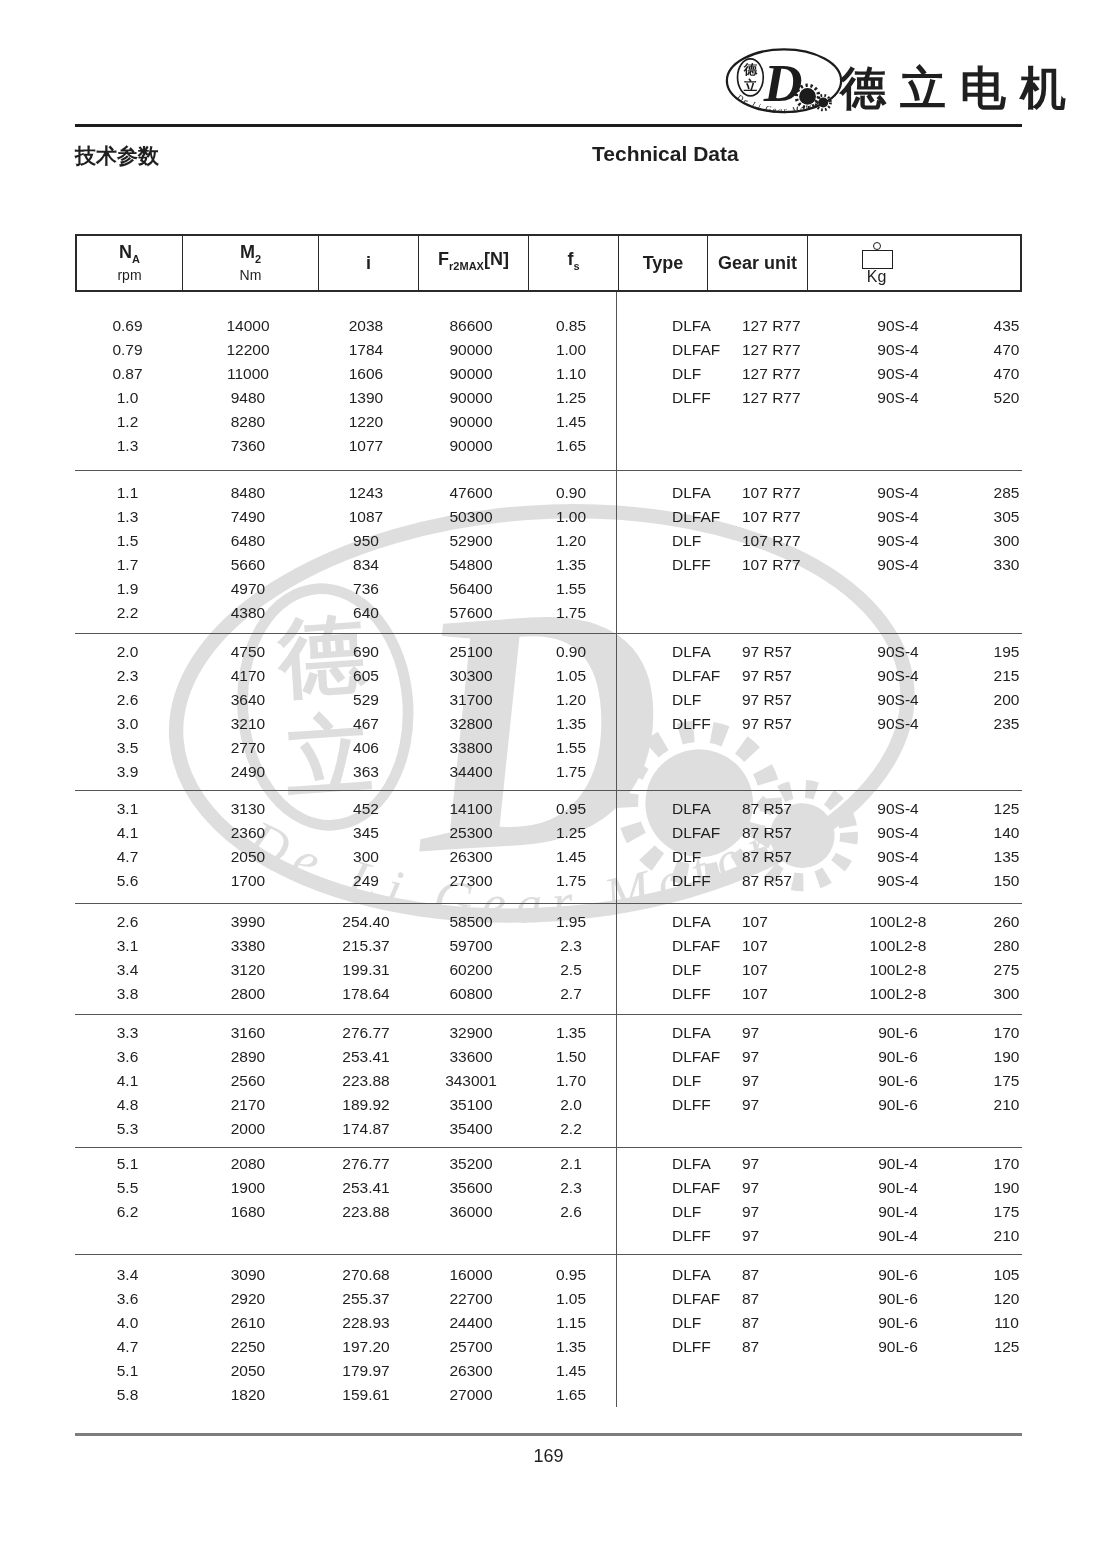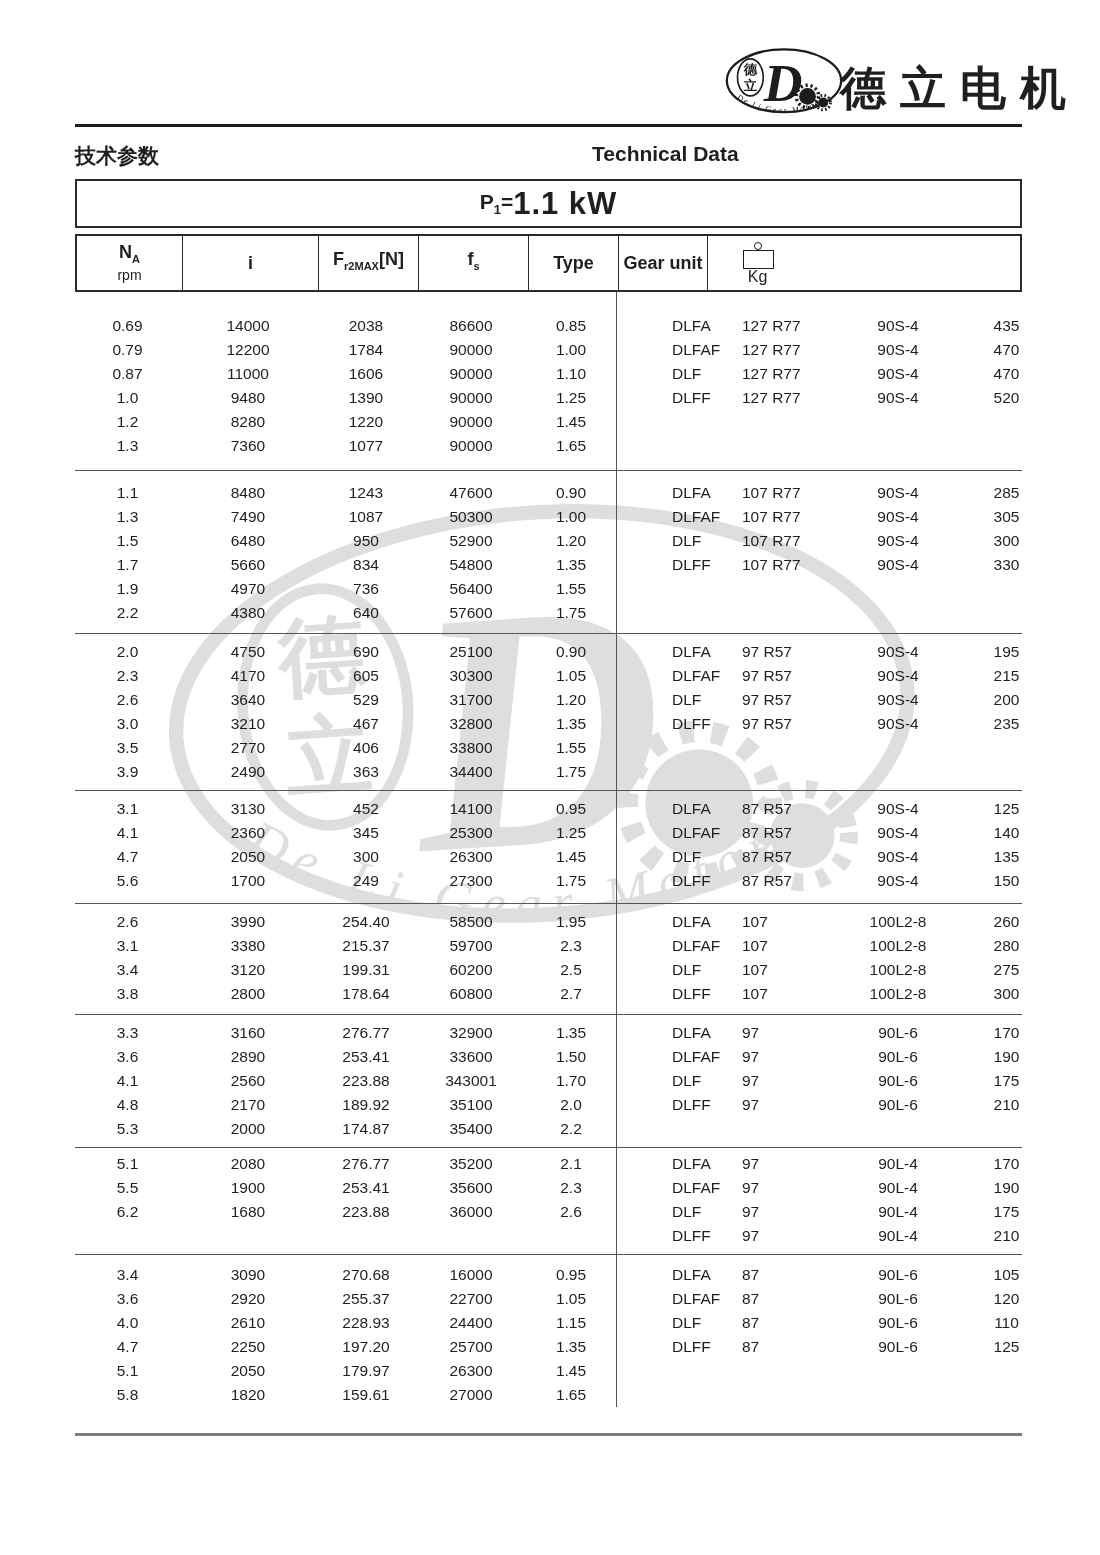--- a/index.html
+++ b/index.html
@@ -104,29 +104,29 @@
 
     <svg class="header-logo" viewBox="0 0 220 150" preserveAspectRatio="xMidYMid meet">
       <use href="#logo-art"></use>
     </svg>
     <div class="brand-name">德立电机</div>
     <div class="top-rule"></div>
 
     <div class="title-zh">技术参数</div>
     <div class="title-en">Technical Data</div>
 
-    <div class="power-box">
-      <span class="power-prefix"><span>P</span><sub>1</sub><span>=</span></span>
-        <span class="power-value">1.1 kW</span>
-    </div>
 
     <div class="thead">
         <div class="th">
           <div class="th-main"><span>N</span><sub>A</sub></div>
           <div class="th-unit">rpm</div>
+        </div>
+        <div class="th">
+          <div class="th-main"><span>M</span><sub>2</sub></div>
+          <div class="th-unit">Nm</div>
         </div>
         <div class="th">
           <div class="th-main"><span>i</span></div>
         </div>
         <div class="th">
           <div class="th-main"><span>F</span><sub>r2MAX</sub><span>[N]</span></div>
         </div>
         <div class="th">
           <div class="th-main"><span>f</span><sub>s</sub></div>
         </div>
@@ -538,15 +538,16 @@
               <div class="cell cell-type">DLFF</div>
               <div class="cell cell-gear-unit">87</div>
               <div class="cell cell-motor-size">90L-6</div>
               <div class="cell cell-kg">125</div>
             </div>
           </div>
         </div>
       </div>
 
     <div class="bottom-rule"></div>
+    <div class="page-number">169</div>
 
   </div>
 </div>
 
 </body></html>

